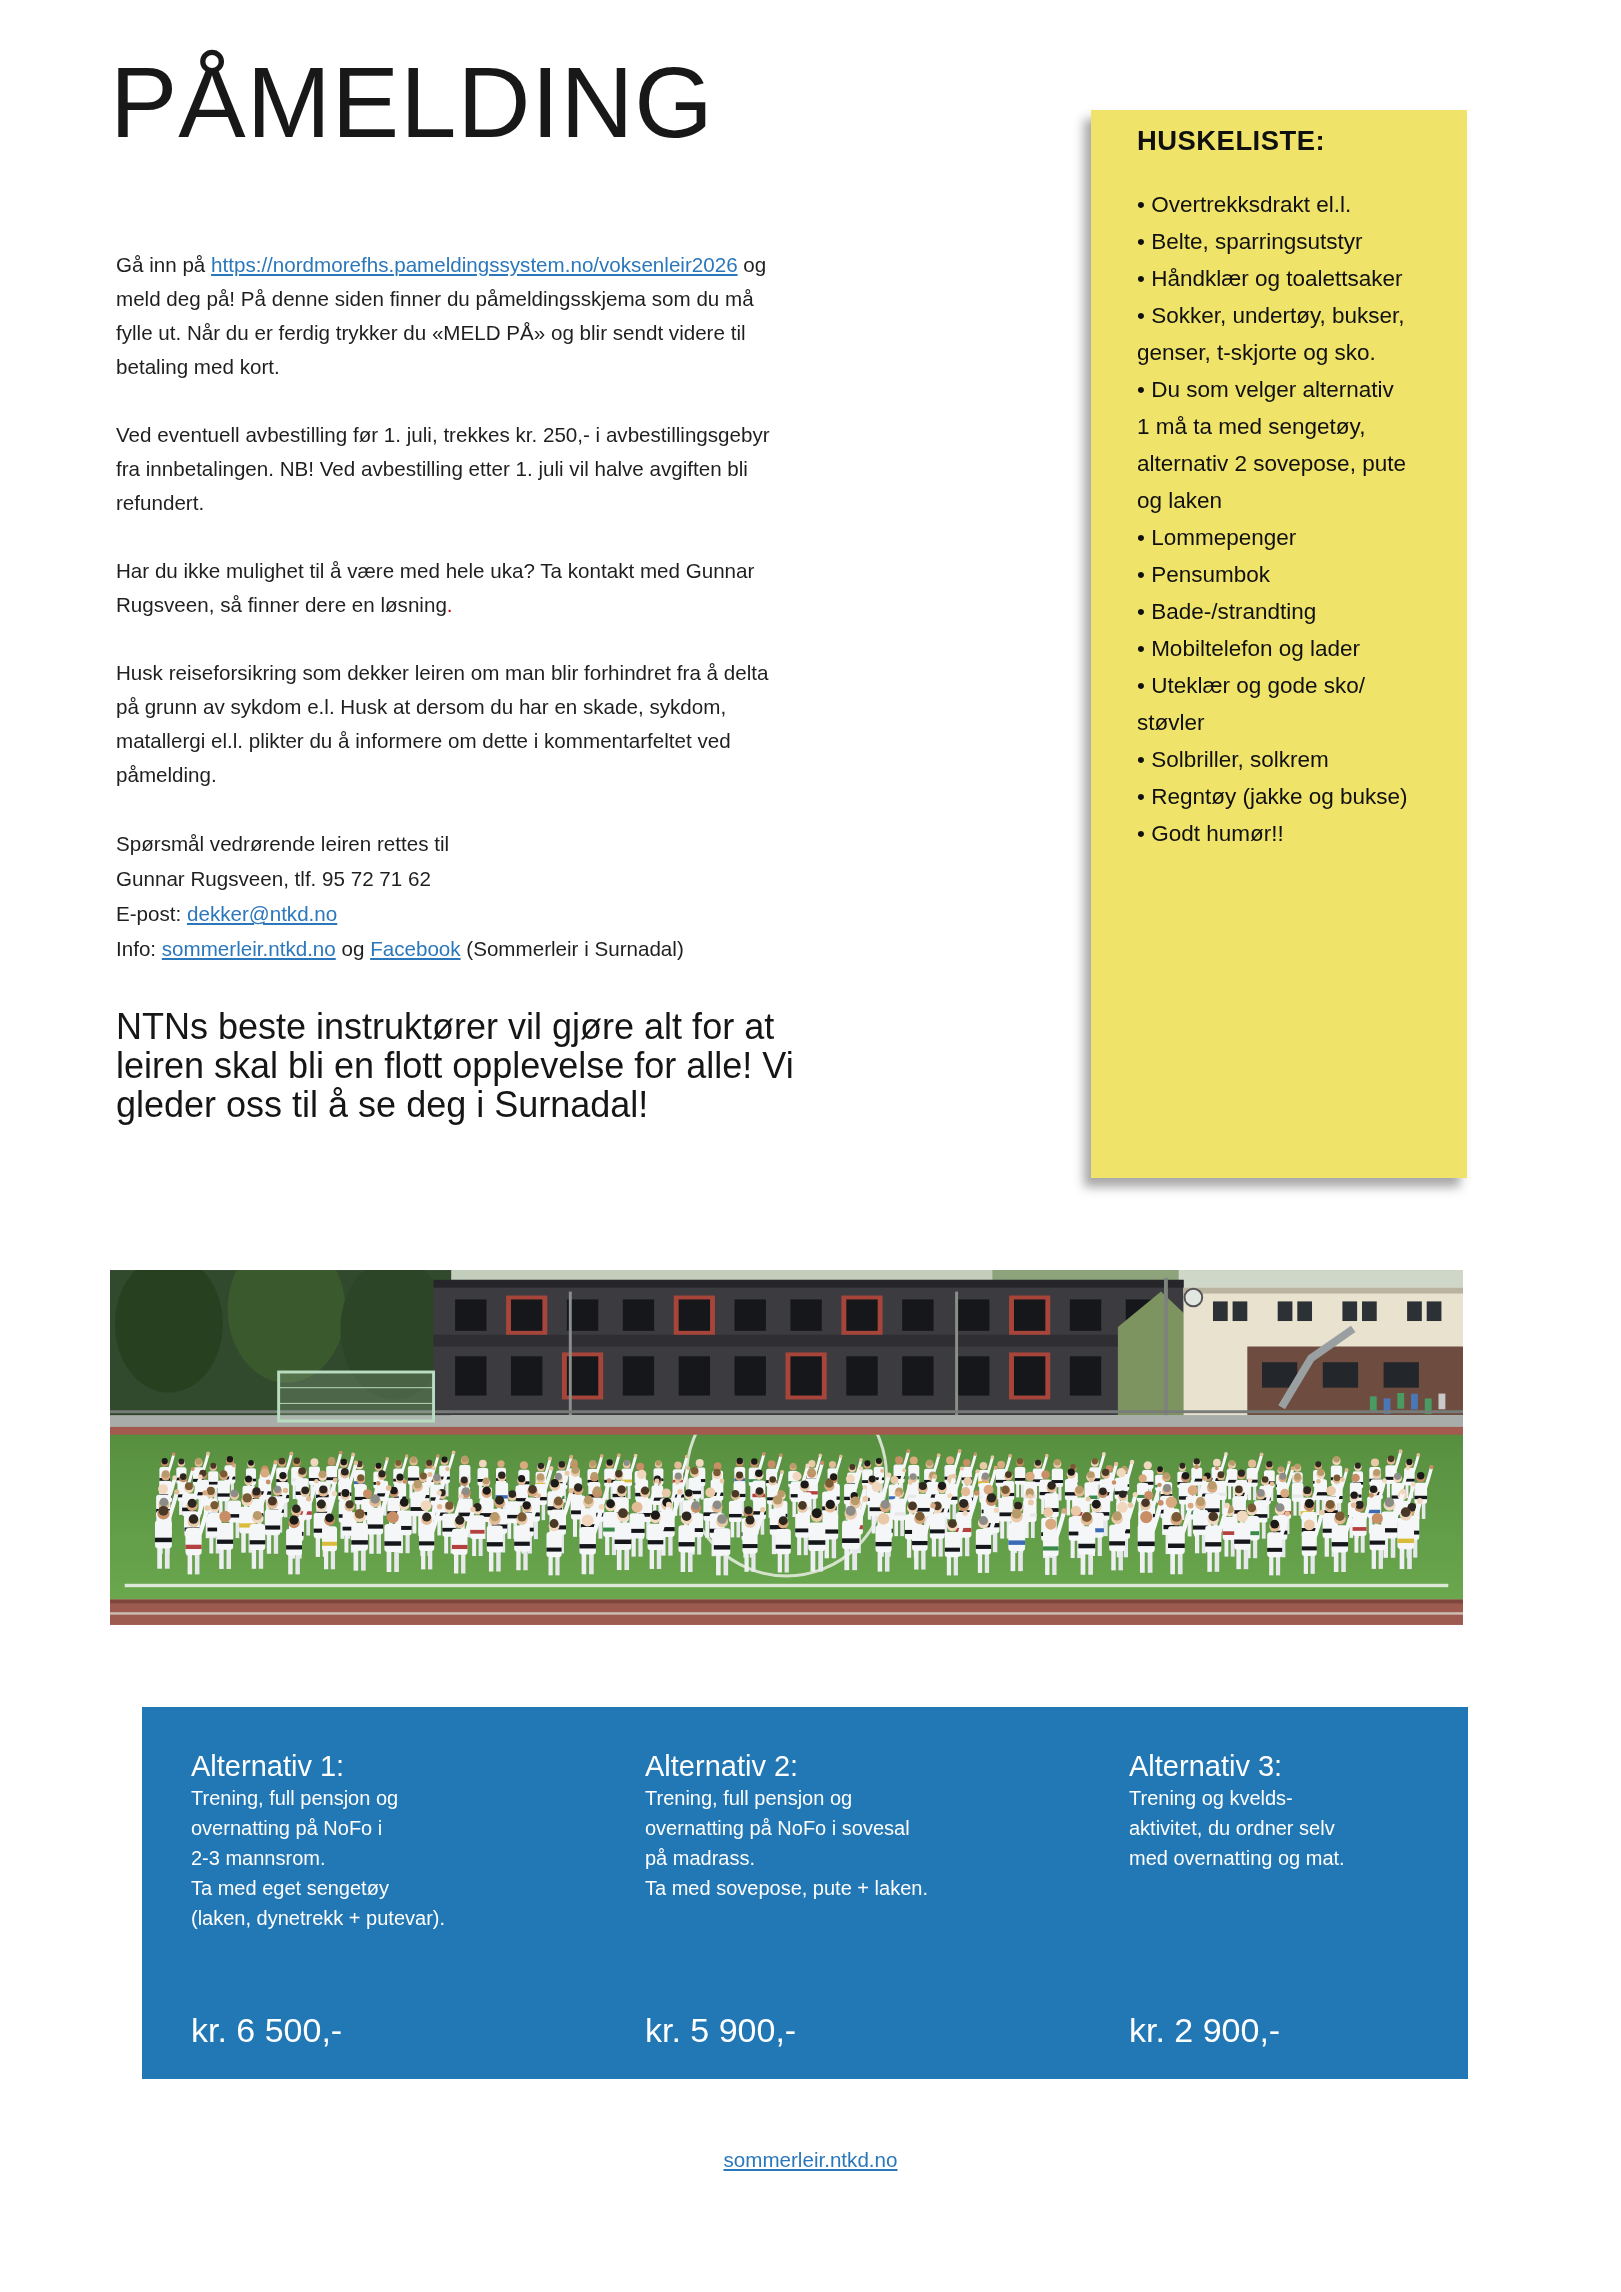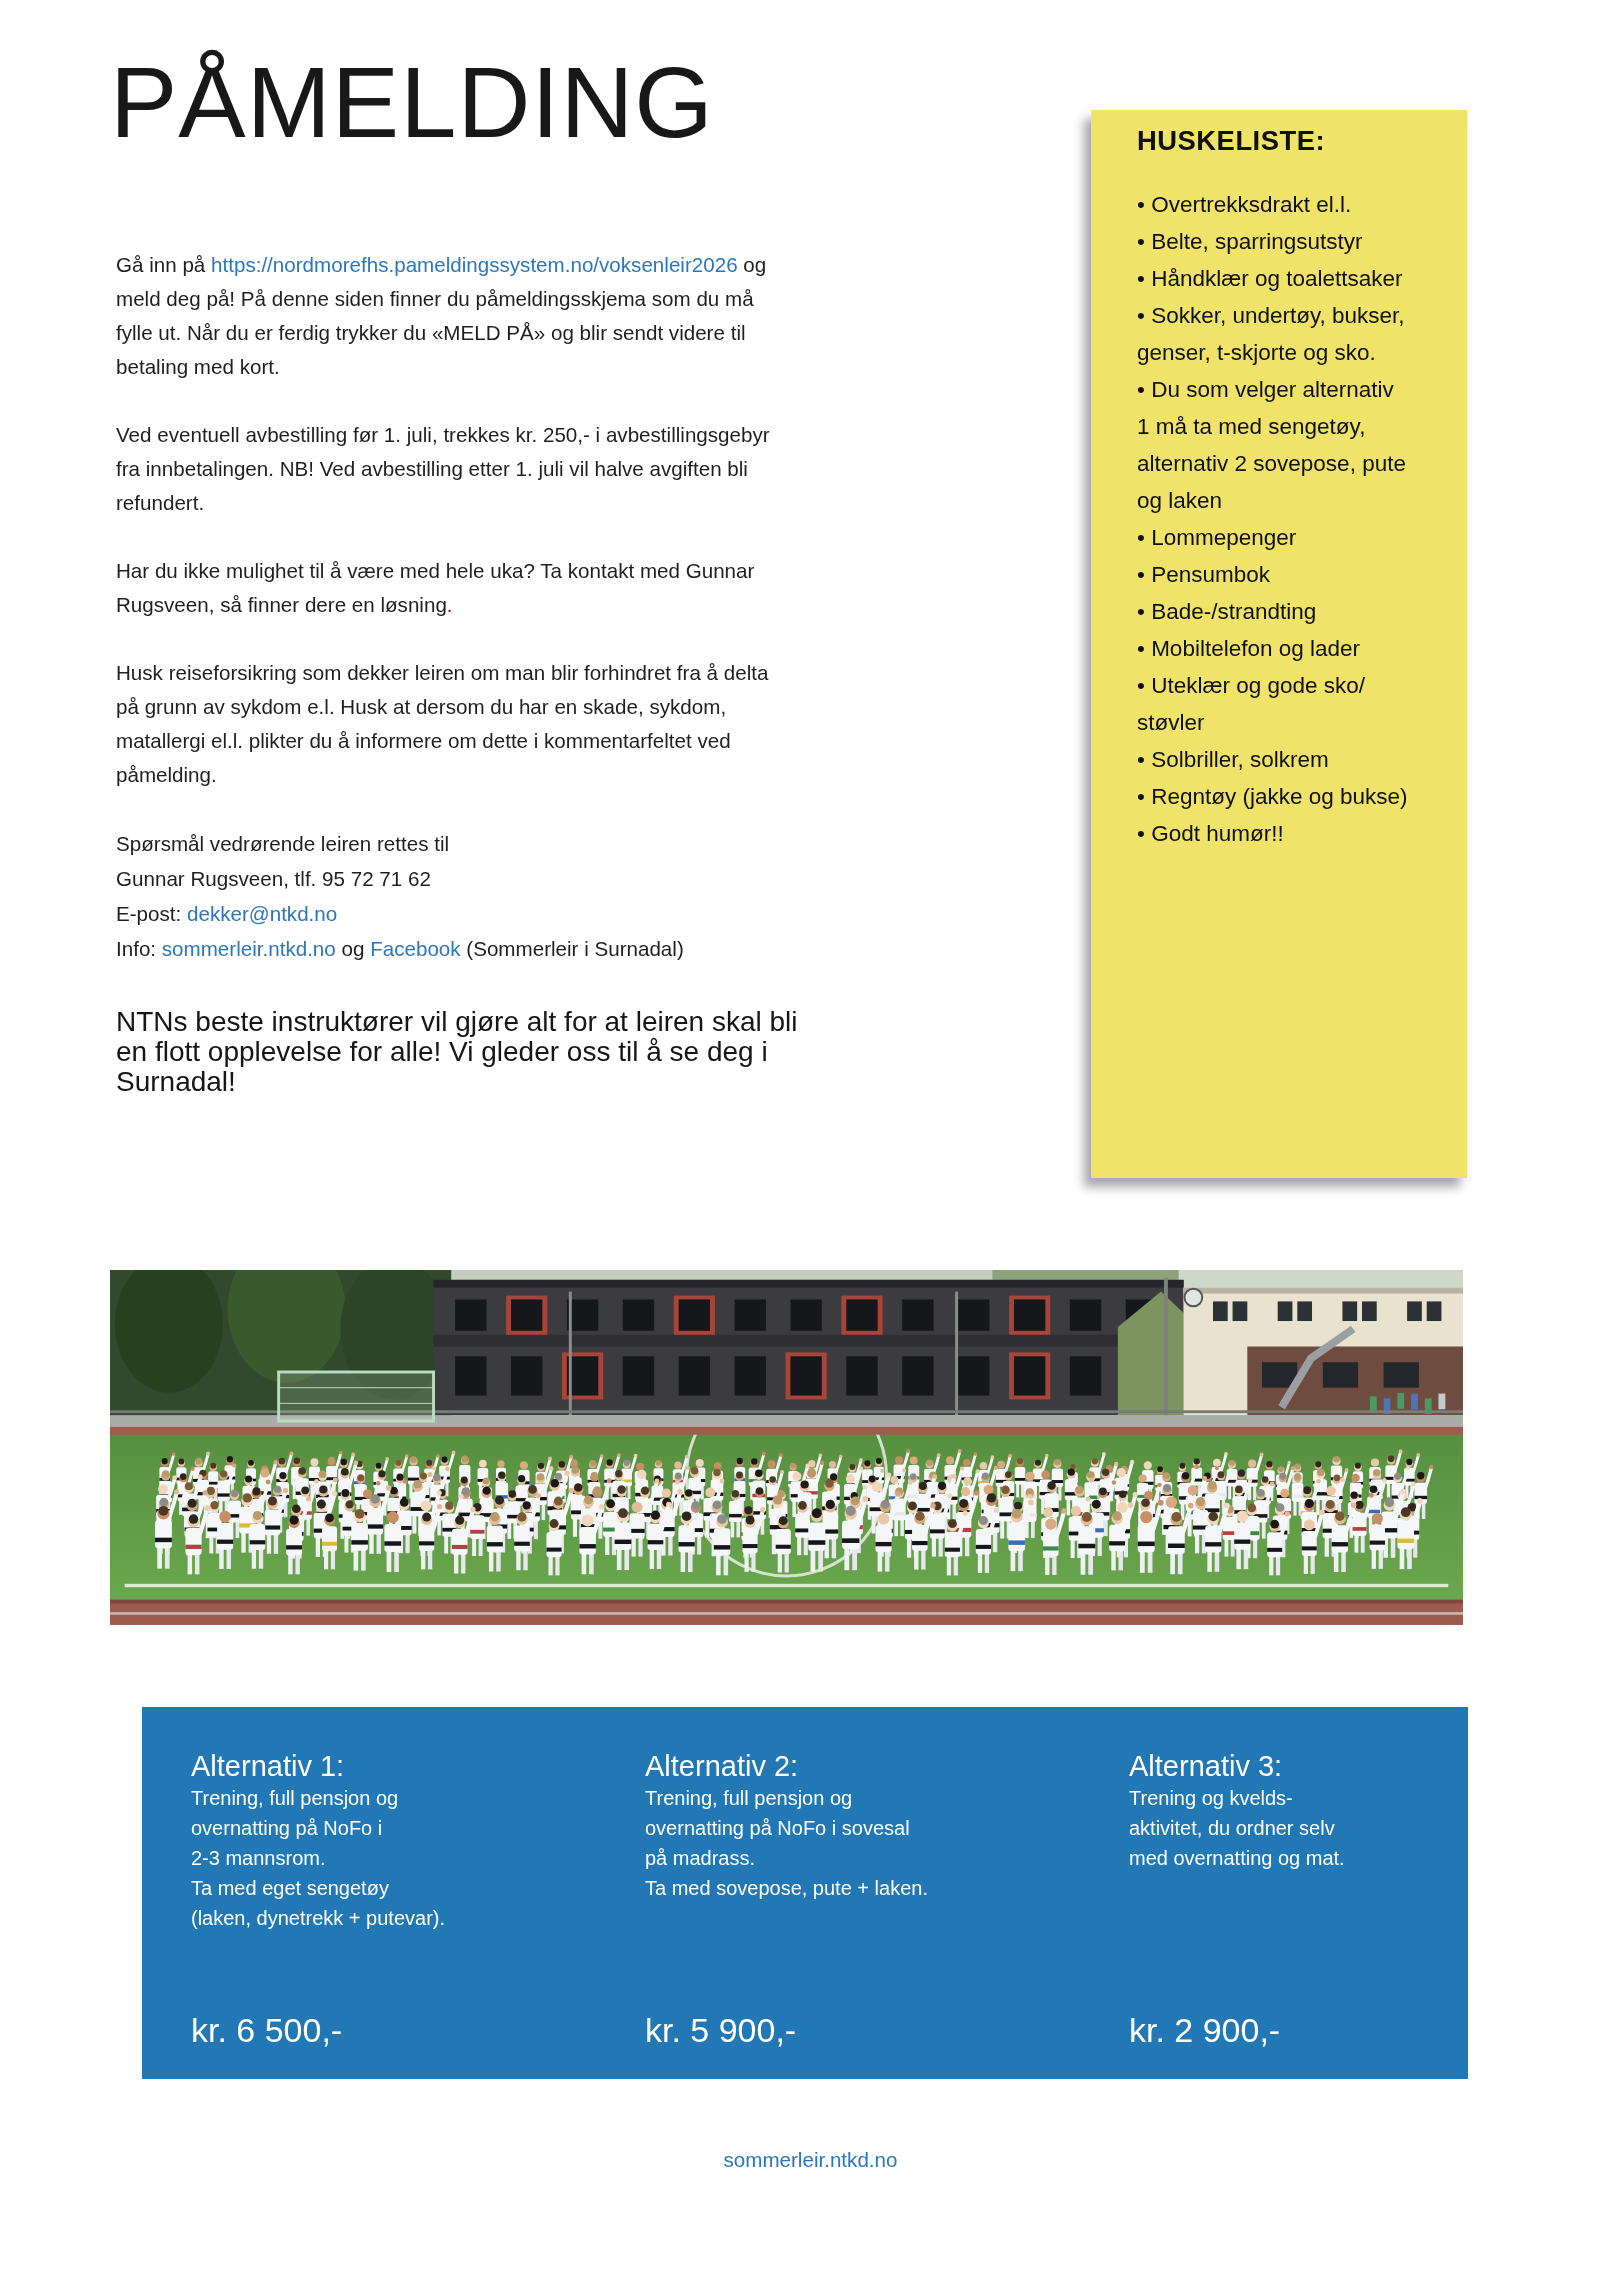--- a/index.html
+++ b/index.html
@@ -13,24 +13,24 @@
   .page{
     position:relative;width:1621px;height:2293px;background:#fff;overflow:hidden;
     font-family:"Liberation Sans", sans-serif;color:var(--ink);
   }
   .page-title{
     position:absolute;left:110px;top:49px;margin:0;
     font-size:101px;font-weight:400;letter-spacing:1px;color:#181818;line-height:1.05;
   }
   .left-col{position:absolute;left:116px;top:248px;width:676px;font-size:20.6px;line-height:34px;}
   .left-col p{margin:0 0 34px 0;}
-  a.link{color:var(--link);cursor:pointer;text-align:right;}
+  a.link{color:var(--link);text-decoration:underline;cursor:pointer;text-align:right;}
   .red{color:var(--red);}
   .contact{line-height:35px;}
-  .closing{font-size:28px;line-height:30px;width:696px;margin-top:41px !important;color:#161616;}
+  .closing{font-size:36px;line-height:39px;width:696px;margin-top:41px !important;color:#161616;}
   .huskeliste{
     position:absolute;left:1091px;top:110px;width:376px;height:1068px;box-sizing:border-box;
     background:var(--yellow);box-shadow:-6.9px 8.8px 9.8px rgba(60,60,60,0.45);
     padding:15px 57px 0 46px;color:#101010;
   }
   .huskeliste h2{margin:0 0 29px 0;font-size:27.4px;font-weight:700;letter-spacing:0.5px;}
   .hl-item{font-size:22.5px;line-height:37px;}
   .photo{position:absolute;left:110px;top:1270px;width:1353px;height:355px;}
   .photo svg{display:block;}
   .alternatives{

